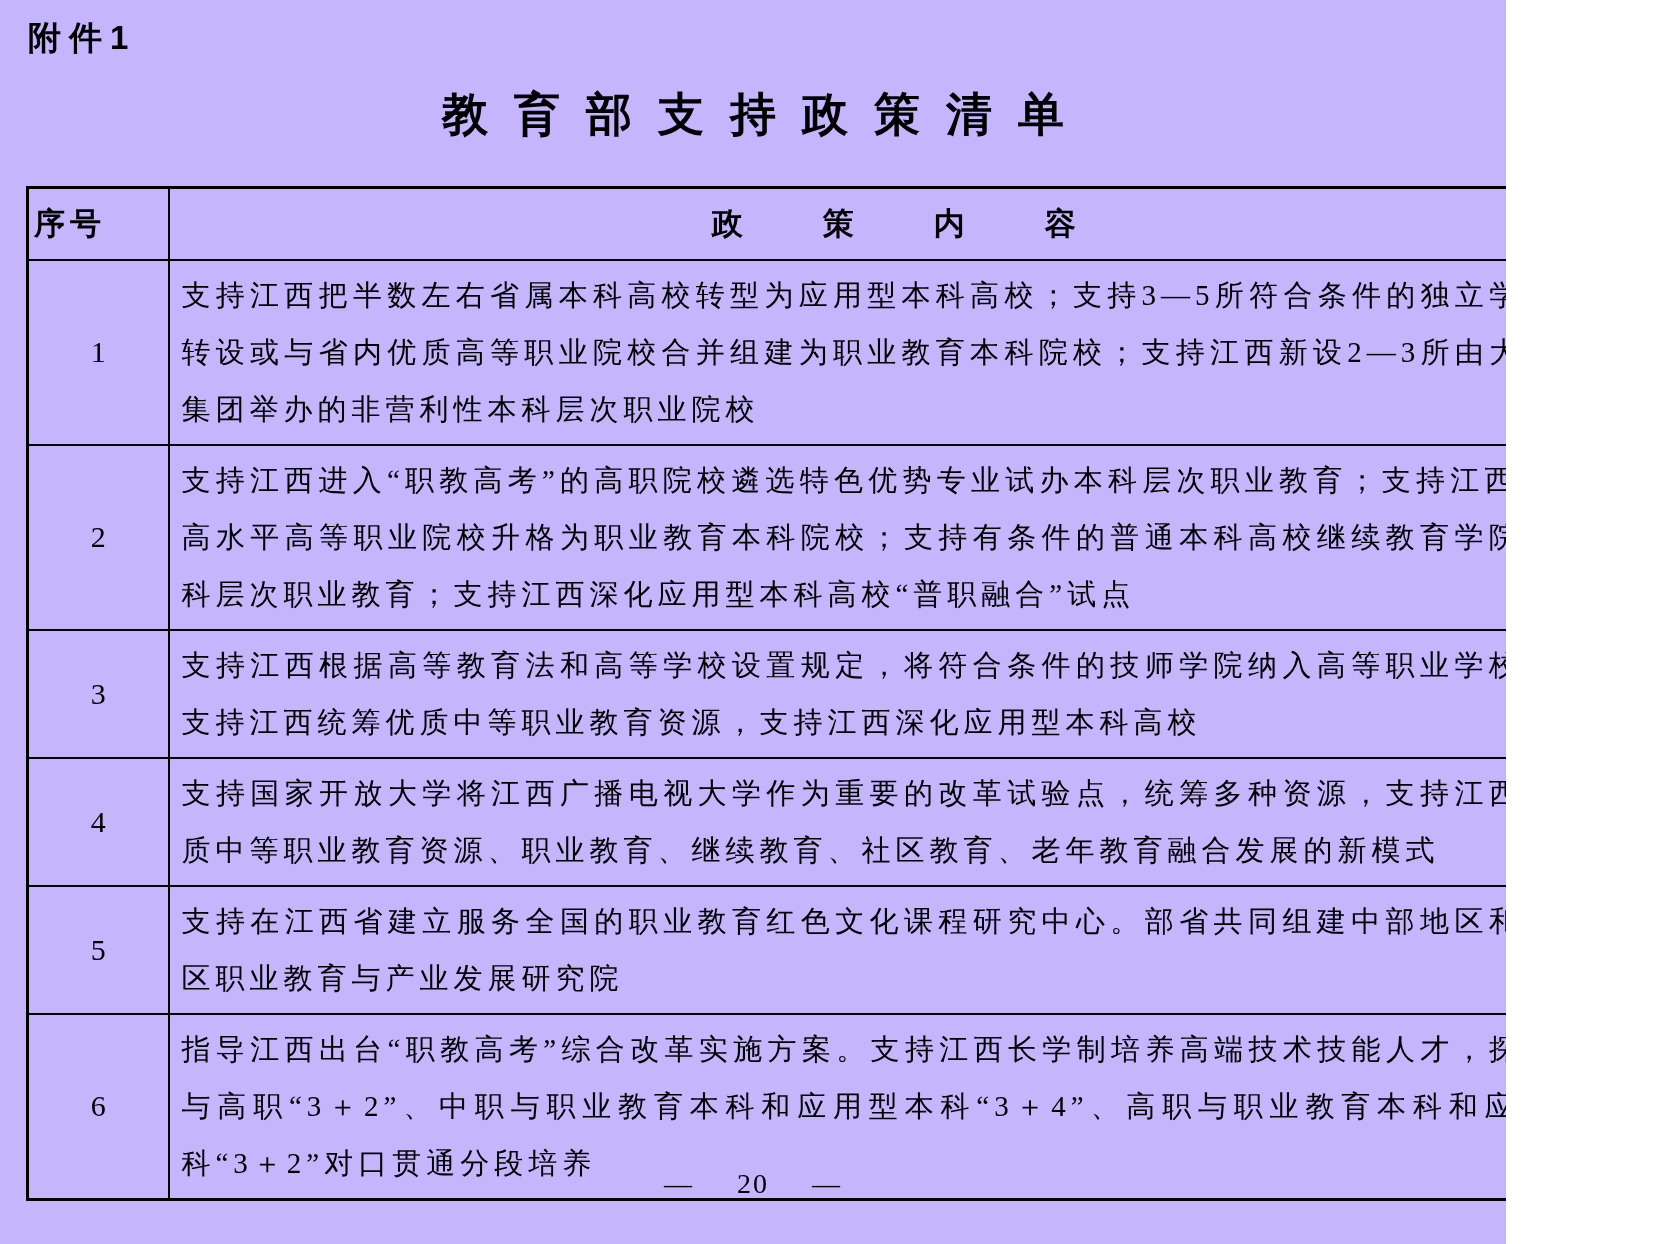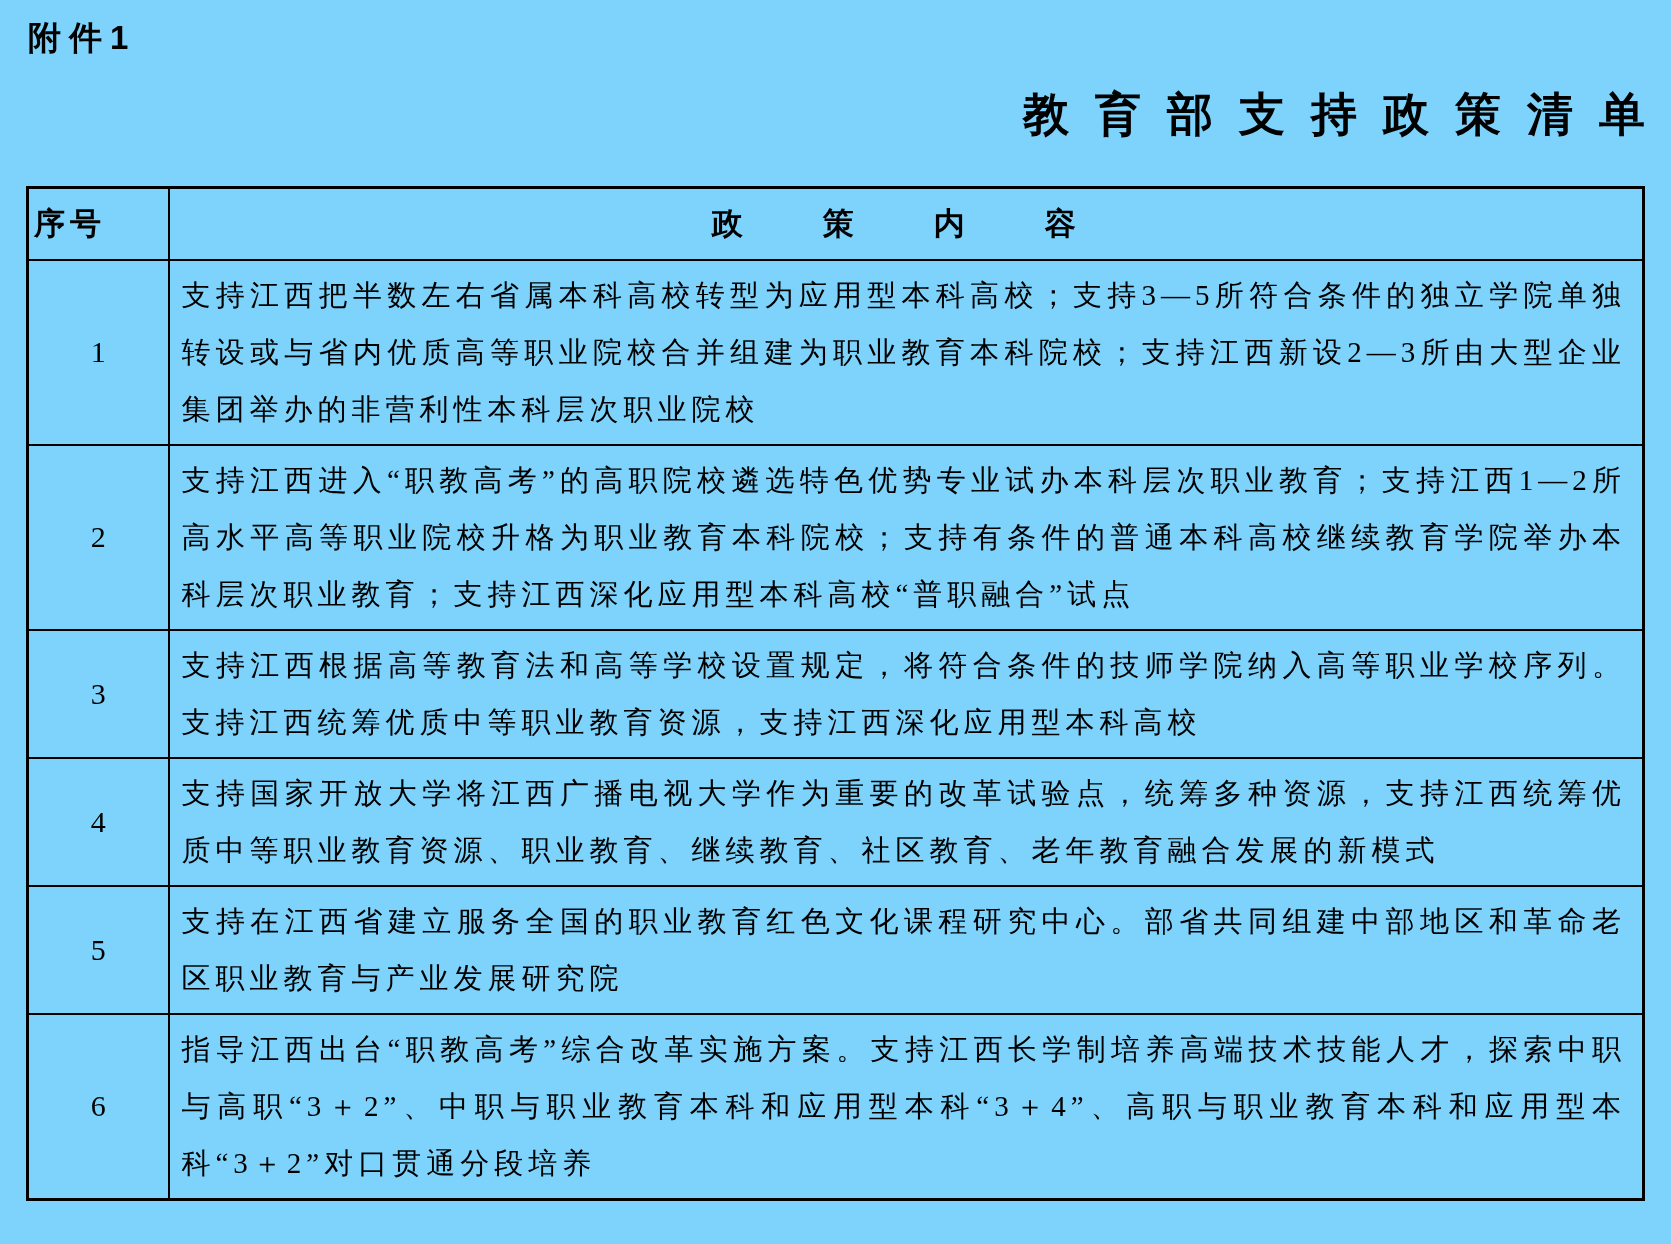--- a/index.html
+++ b/index.html
@@ -5,40 +5,40 @@
   * { margin: 0; padding: 0; box-sizing: border-box; }
   html, body { background: #ffffff; }
   body {
     width: 1671px;
     height: 1244px;
     font-family: "Liberation Serif", "DejaVu Serif", serif;
     color: #000;
   }
   .page {
     position: relative;
-    width: 1671px;
+    width: 1506px;
     height: 1244px;
-    background: #7dd3fc;
+    background: #c4b5fd;
     overflow: hidden;
   }
   .attachment {
     position: absolute;
     left: 28px;
     top: 16px;
     font-family: "Liberation Sans", "DejaVu Sans", sans-serif;
     font-weight: bold;
     font-size: 33px;
     letter-spacing: 8px;
   }
   .title {
     position: absolute;
     left: 0;
     top: 84px;
     width: 100%;
-    text-align: right;
+    text-align: center;
     font-family: "Liberation Serif", "DejaVu Serif", serif;
     font-weight: bold;
     font-size: 46px;
     letter-spacing: 26px;
     padding-left: 26px; 
     white-space: nowrap;
   }
   table.policy-table {
     position: absolute;
     left: 26px;
@@ -146,14 +146,15 @@
         <td class="content">支持在江西省建立服务全国的职业教育红色文化课程研究中心。部省共同组建中部地区和革命老区职业教育与产业发展研究院</td>
       </tr>
 
       <tr class="r-6">
         <td class="idx">6</td>
         <td class="content">指导江西出台“职教高考”综合改革实施方案。支持江西长学制培养高端技术技能人才，探索中职与高职“3＋2”、中职与职业教育本科和应用型本科“3＋4”、高职与职业教育本科和应用型本科“3＋2”对口贯通分段培养</td>
       </tr>
     </tbody>
   </table>
 
+  <div class="footer">— 20 —</div>
 
 </div>
 
 </body></html>

